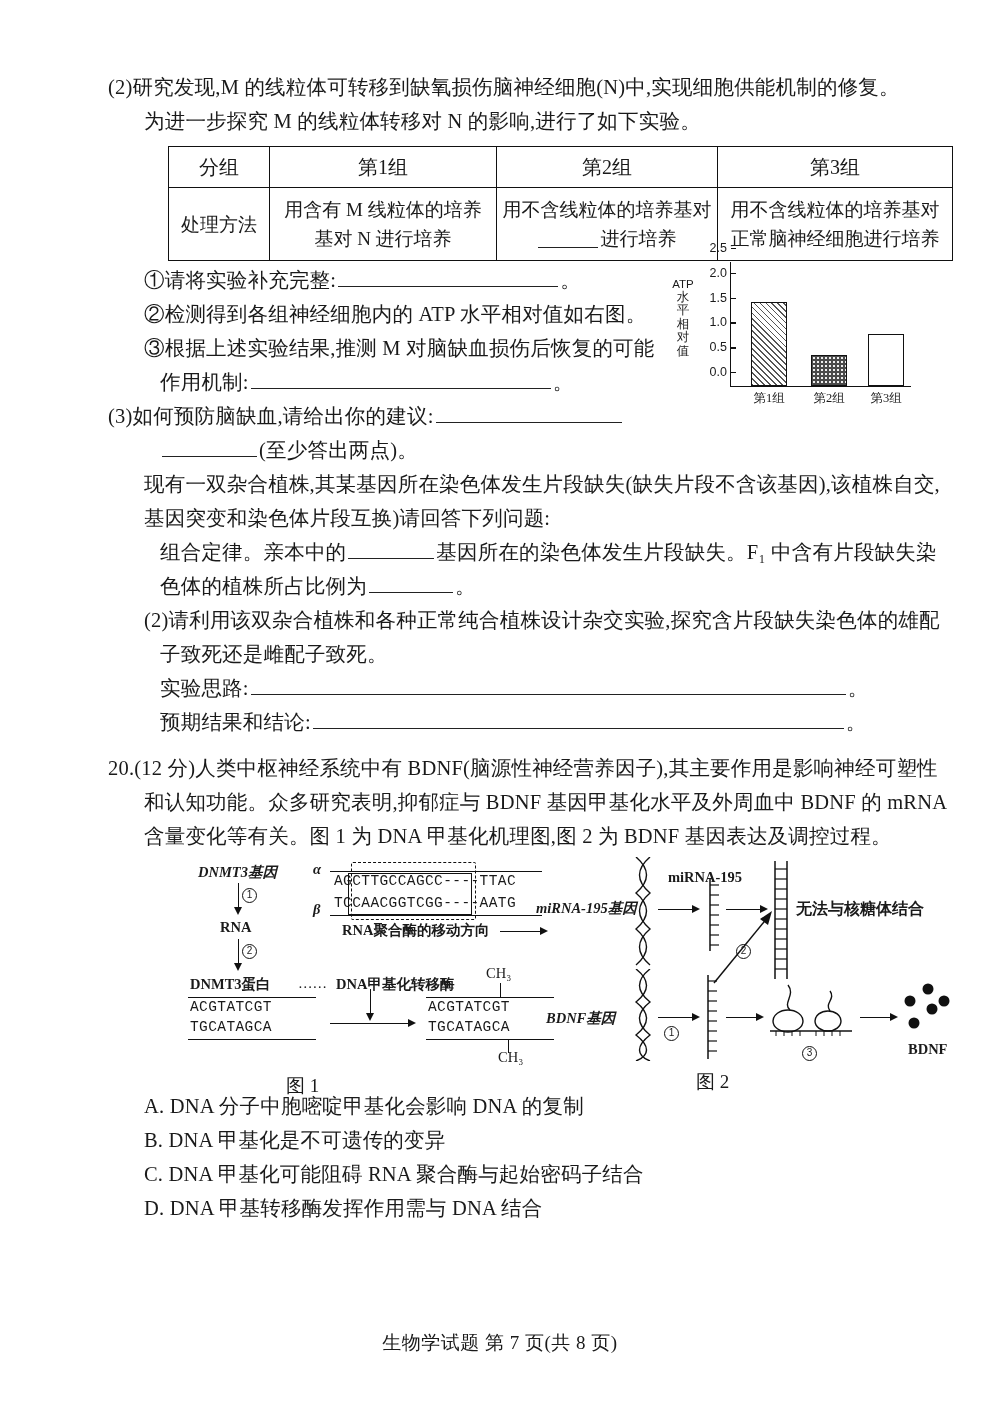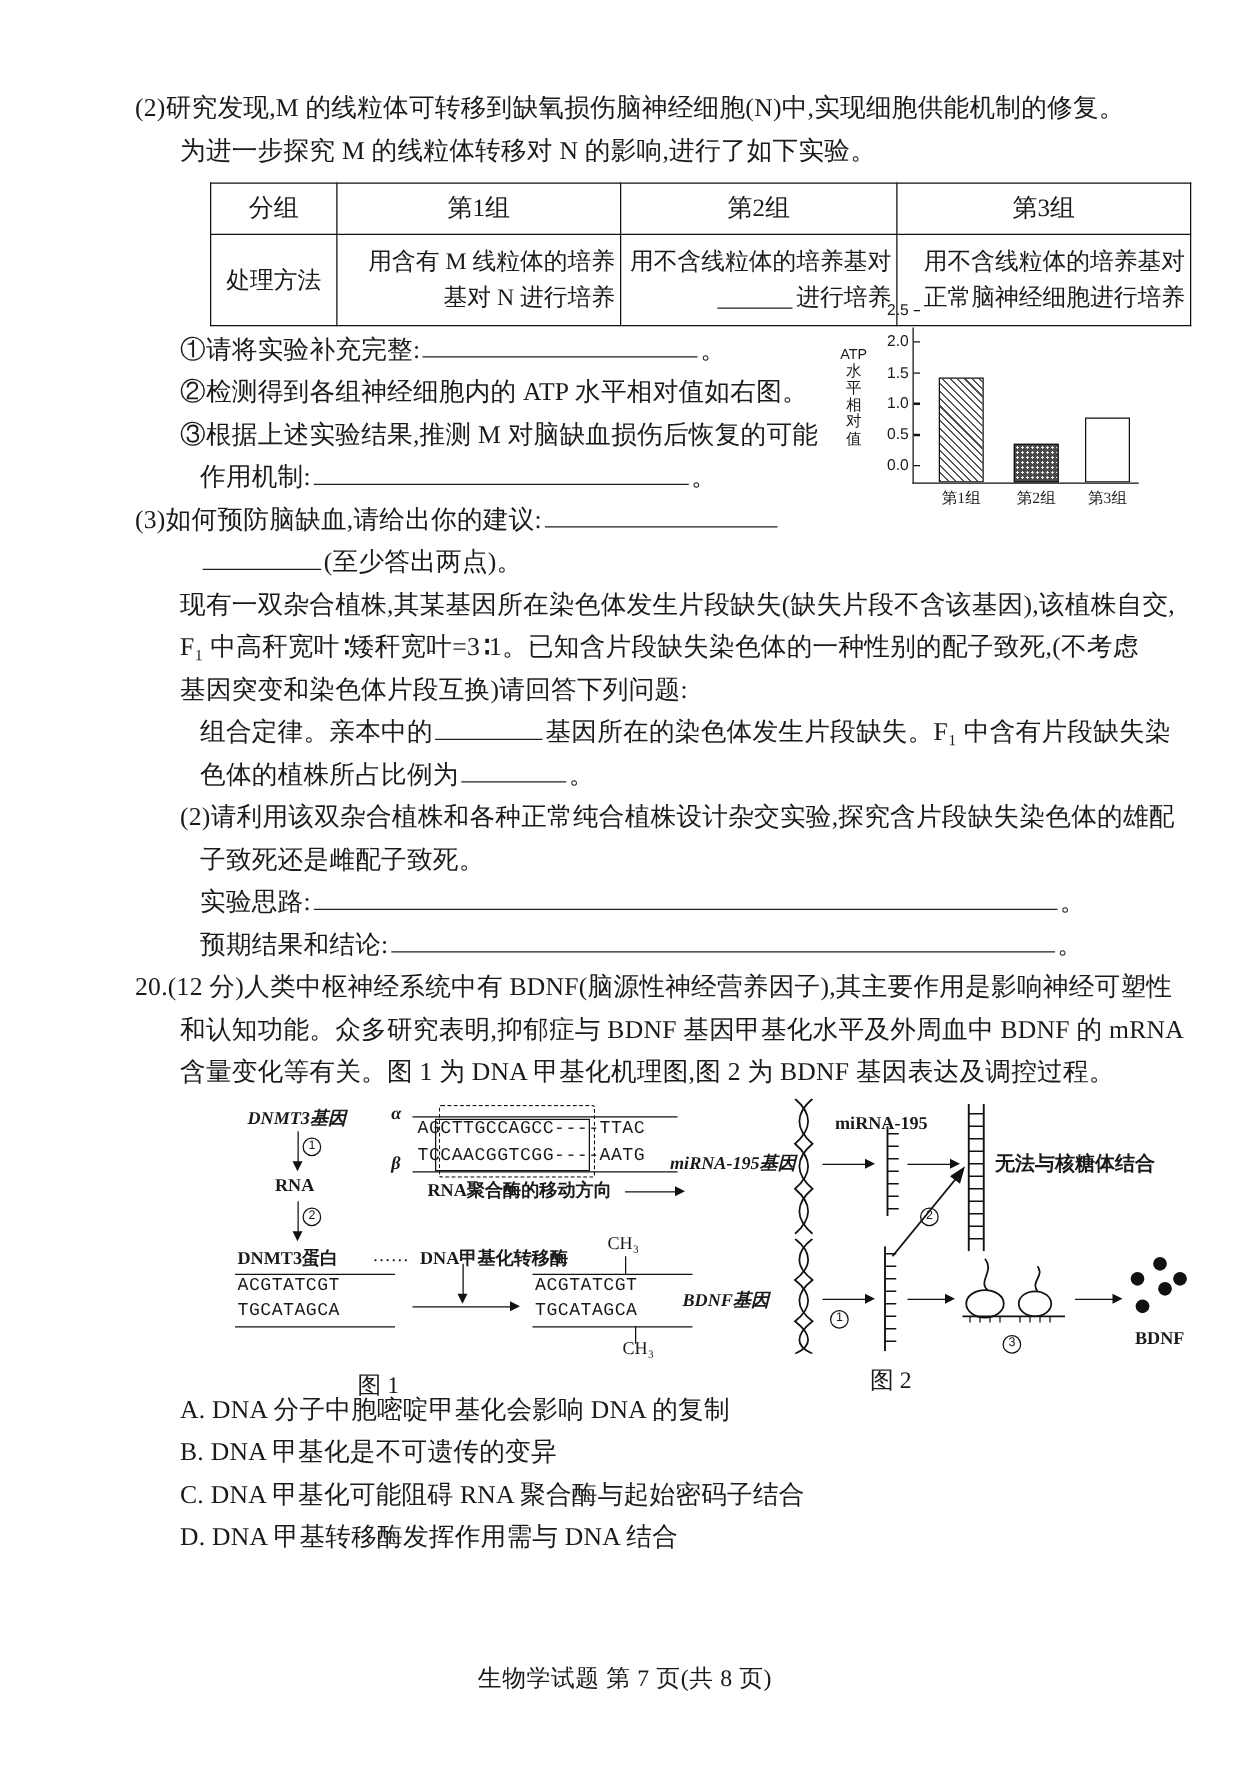--- a/index.html
+++ b/index.html
@@ -60,21 +60,21 @@
     text-align: center;
     vertical-align: middle;
     padding: 3px 4px;
   }
   table.exp tr.head td { height: 34px; font-size: 20px; }
   table.exp tr.body td { height: 66px; }
   .col-a { width: 92px; }
   .col-b { width: 218px; }
   .col-c { width: 212px; }
   .col-d { width: 226px; }
-  .cellline { display: block; text-align: right; }
+  .cellline { display: block; }
   .mini-blank {
     display: inline-block;
     border-bottom: 1.4px solid #222;
     width: 60px;
     height: 18px;
     vertical-align: -3px;
     margin-right: 3px;
   }
 
   
@@ -270,39 +270,38 @@
       <span>作用机制:</span><span class="blank" style="width:300px"></span><span>。</span>
     </div>
     <div class="line">
       <span>(3)如何预防脑缺血,请给出你的建议:</span><span class="blank" style="width:186px"></span>
     </div>
     <div class="line indent2">
       <span class="blank" style="width:95px"></span><span>(至少答出两点)。</span>
     </div>
 
     <div class="line indent1">现有一双杂合植株,其某基因所在染色体发生片段缺失(缺失片段不含该基因),该植株自交,</div>
-    <div class="line indent1">F₁ 中高秆宽叶∶矮秆宽叶=3∶1。已知含片段缺失染色体的一种性别的配子致死,(不考虑</div>
     <div class="line indent1">基因突变和染色体片段互换)请回答下列问题:</div>
 
     <div class="line indent2">
       <span>组合定律。亲本中的</span><span class="blank" style="width:86px"></span><span>基因所在的染色体发生片段缺失。F₁ 中含有片段缺失染</span>
     </div>
     <div class="line indent2">
       <span>色体的植株所占比例为</span><span class="blank" style="width:84px"></span><span>。</span>
     </div>
     <div class="line indent1">(2)请利用该双杂合植株和各种正常纯合植株设计杂交实验,探究含片段缺失染色体的雄配</div>
     <div class="line indent2">子致死还是雌配子致死。</div>
     <div class="line indent2">
       <span>实验思路:</span><span class="blank" style="width:595px"></span><span>。</span>
     </div>
     <div class="line indent2">
       <span>预期结果和结论:</span><span class="blank" style="width:531px"></span><span>。</span>
     </div>
 
-    <div class="line" style="margin-top:0">20.(12 分)人类中枢神经系统中有 BDNF(脑源性神经营养因子),其主要作用是影响神经可塑性</div>
+    <div class="line" style="margin-top:12px">20.(12 分)人类中枢神经系统中有 BDNF(脑源性神经营养因子),其主要作用是影响神经可塑性</div>
     <div class="line indent1">和认知功能。众多研究表明,抑郁症与 BDNF 基因甲基化水平及外周血中 BDNF 的 mRNA</div>
     <div class="line indent1">含量变化等有关。图 1 为 DNA 甲基化机理图,图 2 为 BDNF 基因表达及调控过程。</div>
 
     <div class="figs">
 
       <div>
         <div class="lbl i" style="left:90px; top:6px;">DNMT3基因</div>
         <div class="vline" style="left:130px; top:26px; height:26px;"></div>
         <div class="arrow-d" style="left:125.5px; top:50px;"></div>
         <div class="lbl" style="left:134px; top:28px;"><span class="circ">1</span></div>

